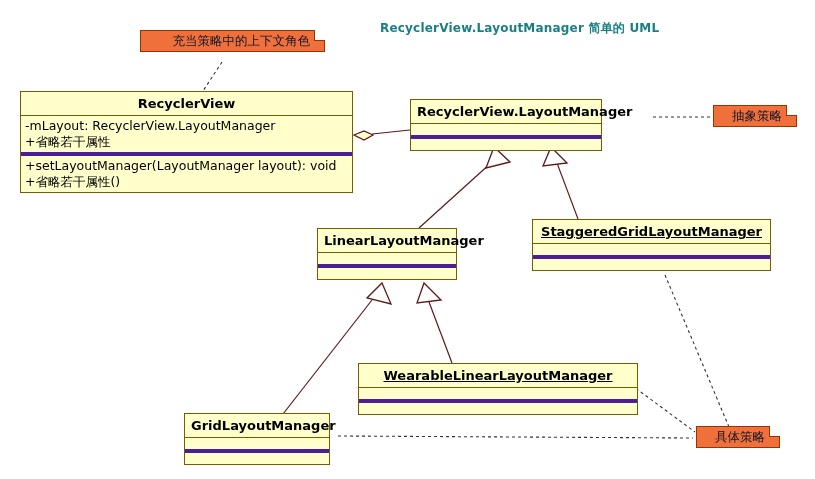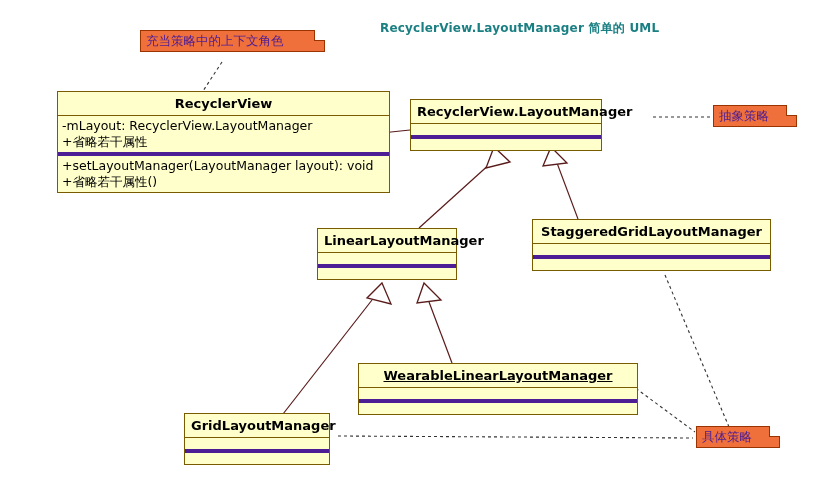--- a/index.html
+++ b/index.html
@@ -69,24 +69,25 @@
   .uml-class.empty-small .cls-compartment {
     height: 11px;
     padding: 0;
   }
   .note {
     position: absolute;
     background: #f0703c;
     border: 1px solid #993300;
     box-sizing: border-box;
     font-size: 12.5px;
-    color: #4c1d95;
+    color: #0f172a;
     padding: 2px 14px 2px 5px;
     line-height: 16px;
     white-space: nowrap;
+    text-align: right;
   }
   .note .fold {
     position: absolute;
     right: -1px;
     top: -1px;
     width: 11px;
     height: 11px;
     background: #ffffff;
     border-left: 1px solid #993300;
     border-bottom: 1px solid #993300;
@@ -156,21 +157,21 @@
   <div class="note" style="left:713px; top:105px; width:84px;">
     <span>抽象策略</span>
     <span class="fold"></span>
   </div>
 
   <div class="note" style="left:696px; top:426px; width:84px;">
     <span>具体策略</span>
     <span class="fold"></span>
   </div>
 
-  <div class="uml-class" style="left:20px; top:91px; width:333px;margin-left:37px;">
+  <div class="uml-class" style="left:20px; top:91px; width:333px;">
     <div class="cls-name">RecyclerView</div>
     <div class="cls-compartment">
       <div class="row">-mLayout: RecyclerView.LayoutManager</div>
       <div class="row">+省略若干属性</div>
     </div>
     <div class="cls-compartment">
       <div class="row">+setLayoutManager(LayoutManager layout): void</div>
       <div class="row">+省略若干属性()</div>
     </div>
   </div>
@@ -180,21 +181,21 @@
     <div class="cls-compartment"></div>
     <div class="cls-compartment"></div>
   </div>
 
   <div class="uml-class empty-small" style="left:317px; top:228px; width:140px;">
     <div class="cls-name">LinearLayoutManager</div>
     <div class="cls-compartment"></div>
     <div class="cls-compartment"></div>
   </div>
 
-  <div class="uml-class empty-small" style="left:532px; top:219px; width:239px;">
+  <div class="uml-class empty-small" style="left:532px; top:219px; width:239px;text-decoration:underline;">
     <div class="cls-name">StaggeredGridLayoutManager</div>
     <div class="cls-compartment"></div>
     <div class="cls-compartment"></div>
   </div>
 
   <div class="uml-class empty-small" style="left:358px; top:363px; width:280px;text-decoration:underline;">
     <div class="cls-name">WearableLinearLayoutManager</div>
     <div class="cls-compartment"></div>
     <div class="cls-compartment"></div>
   </div>

